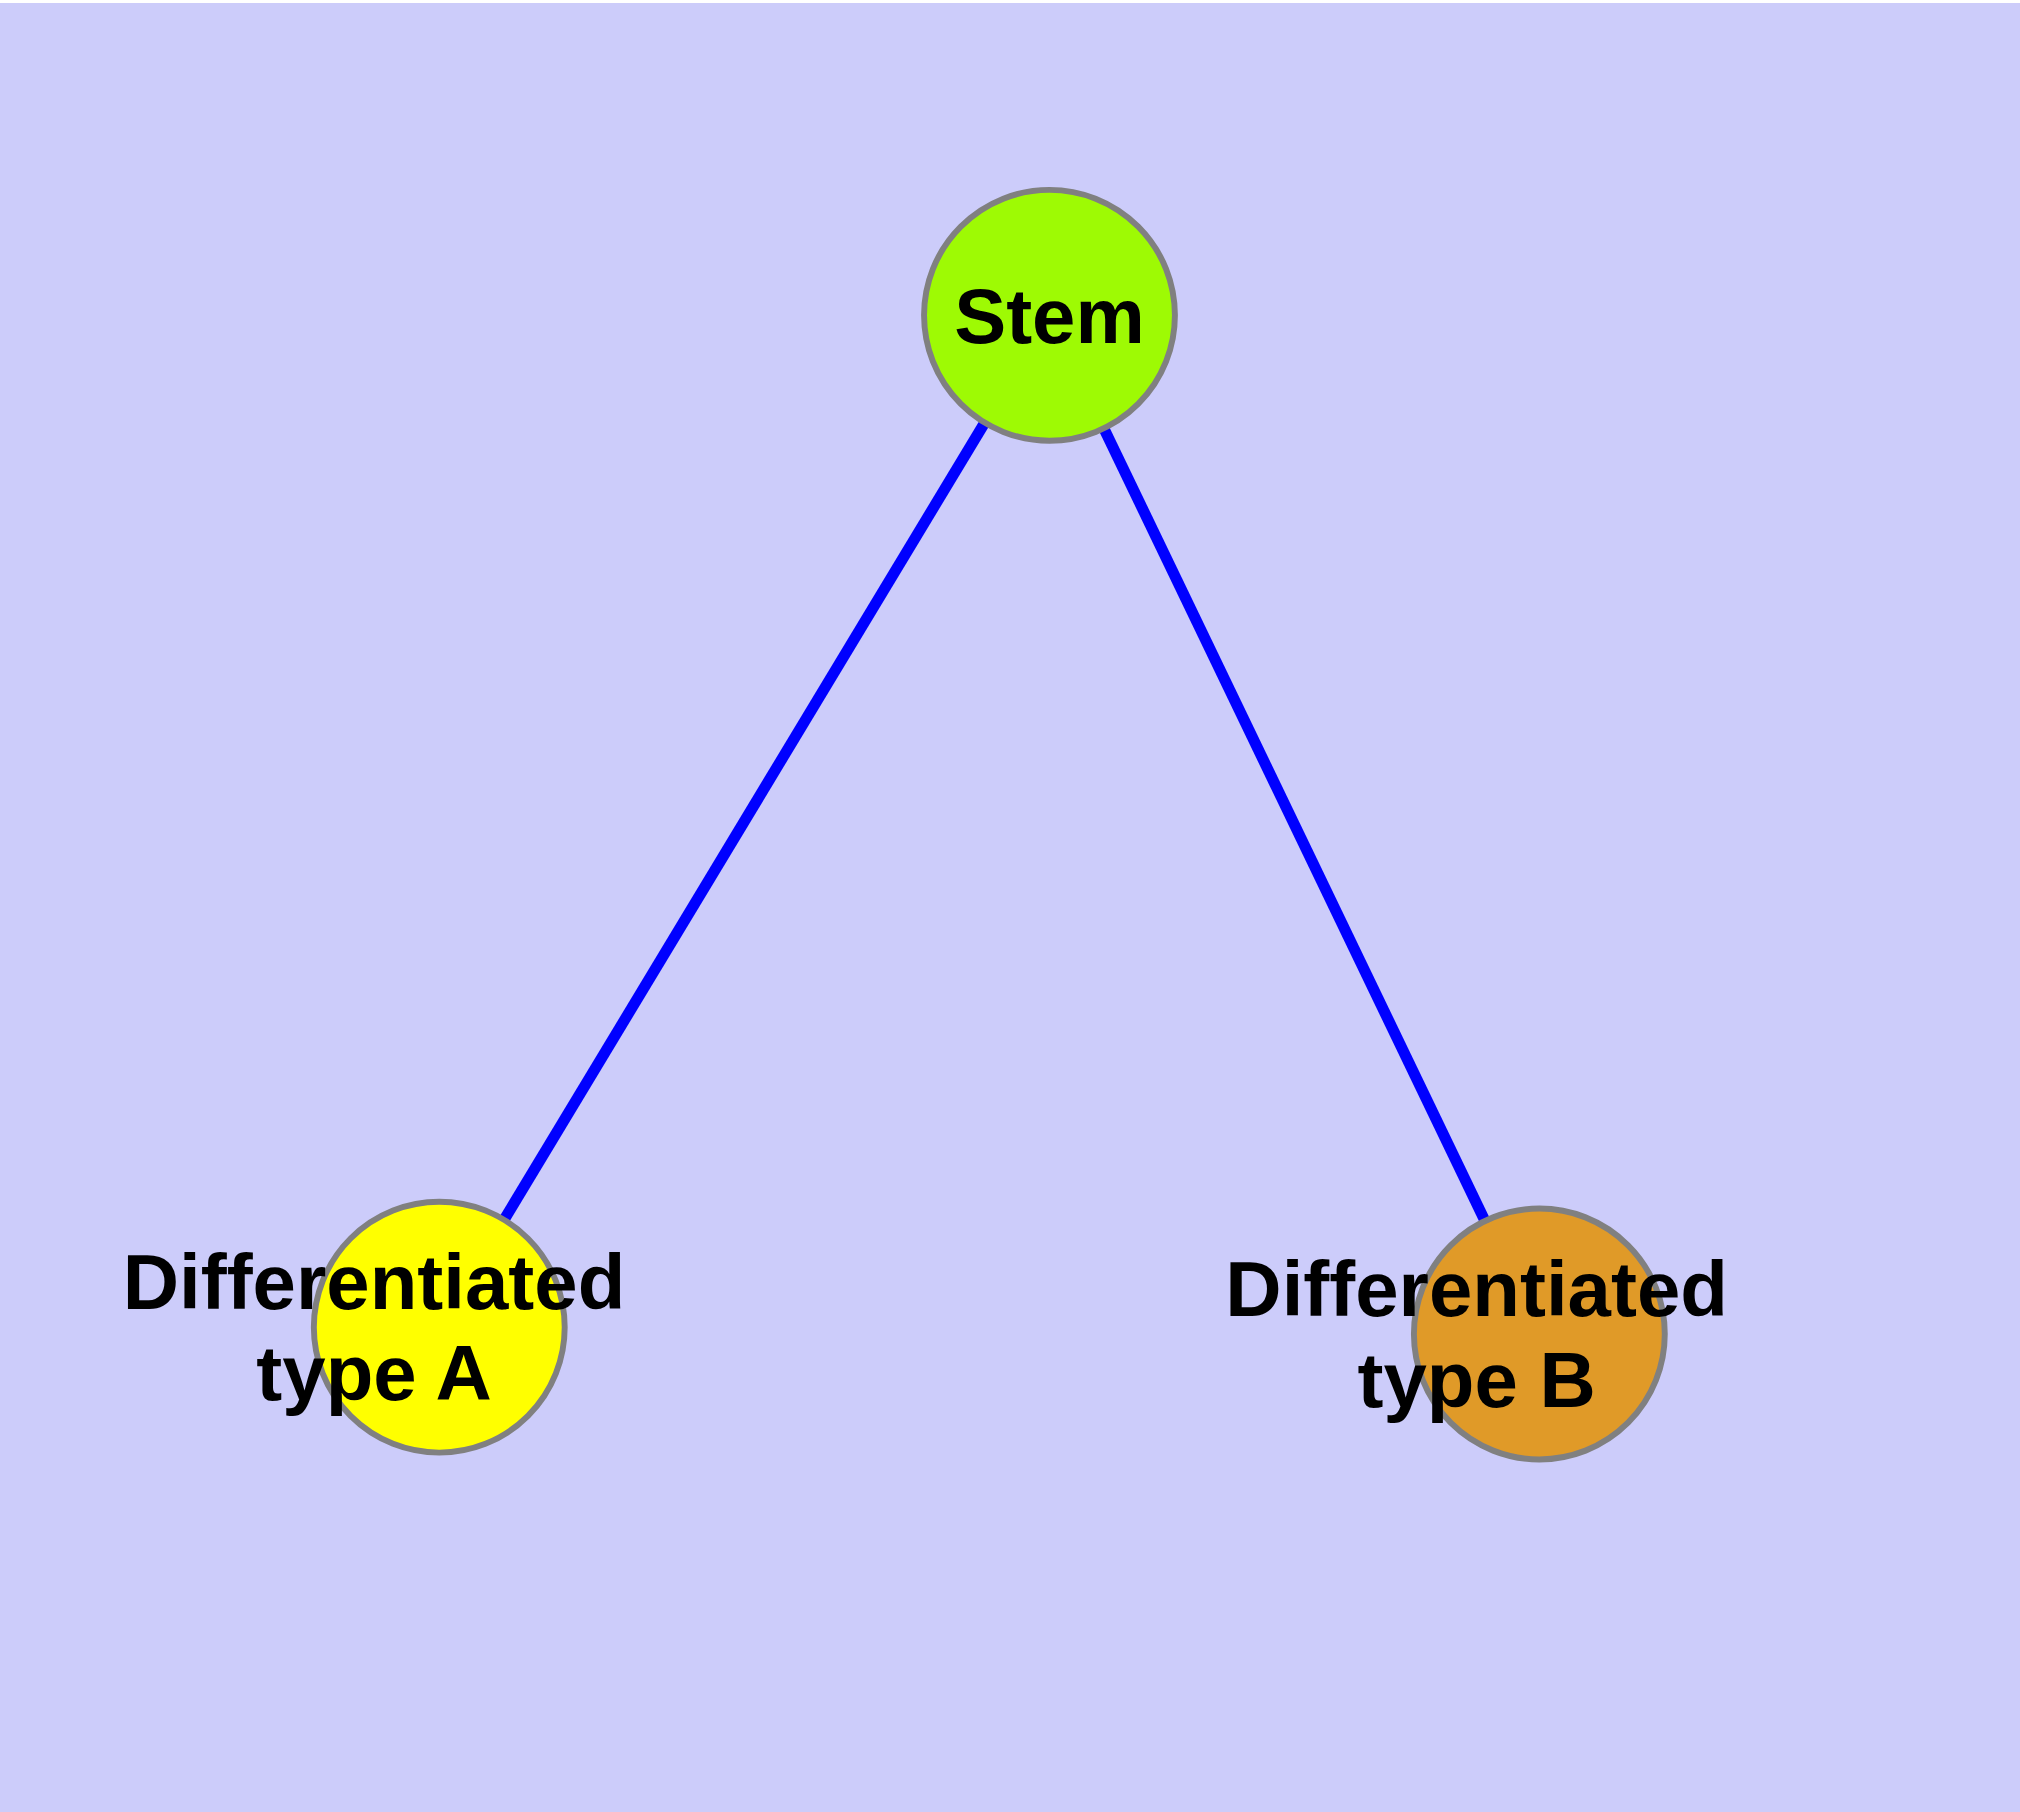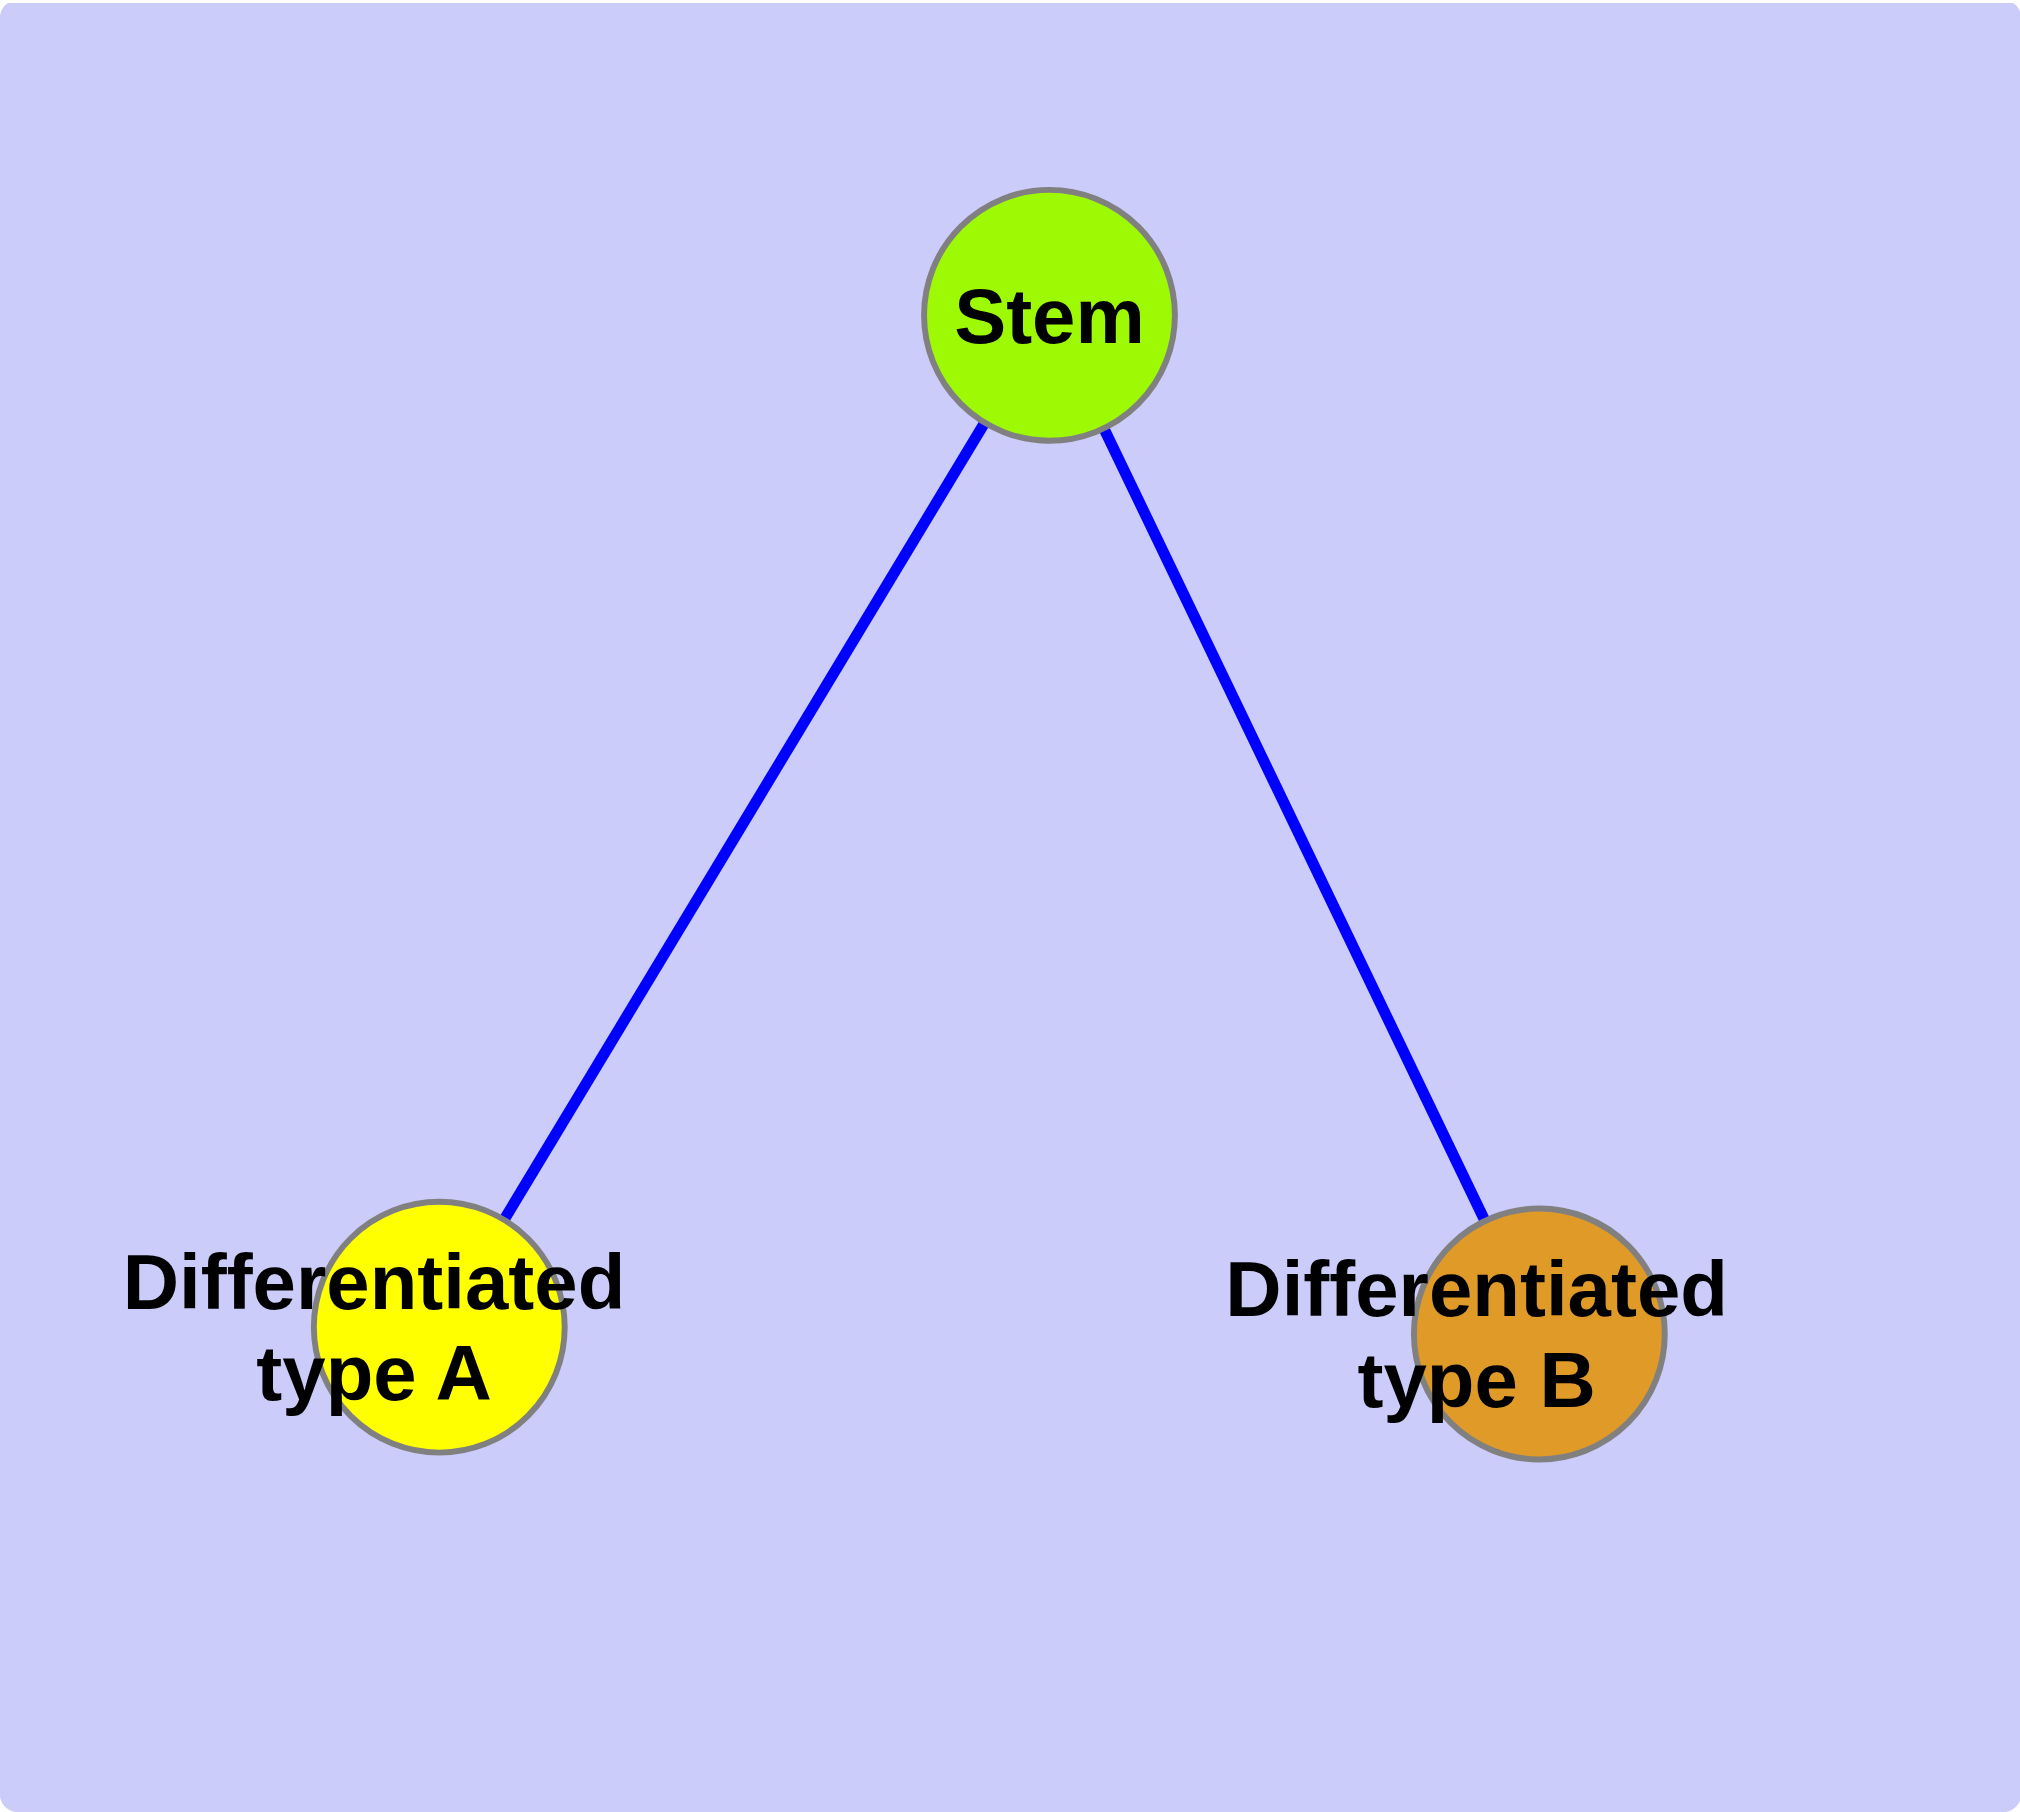--- a/index.html
+++ b/index.html
@@ -7,21 +7,20 @@
     padding: 0;
     background: #ffffff;
   }
   #canvas {
     position: relative;
     width: 2021px;
     height: 1812px;
     background: #ffffff;
     overflow: hidden;
     font-family: "Liberation Sans", sans-serif;
-    border-radius: 18px;
   }
   #plot-bg {
     position: absolute;
     left: 0;
     top: 3.4px;
     width: 2021px;
     height: 1809px;
     background: #ccccfa;
   }
   svg#graph {

